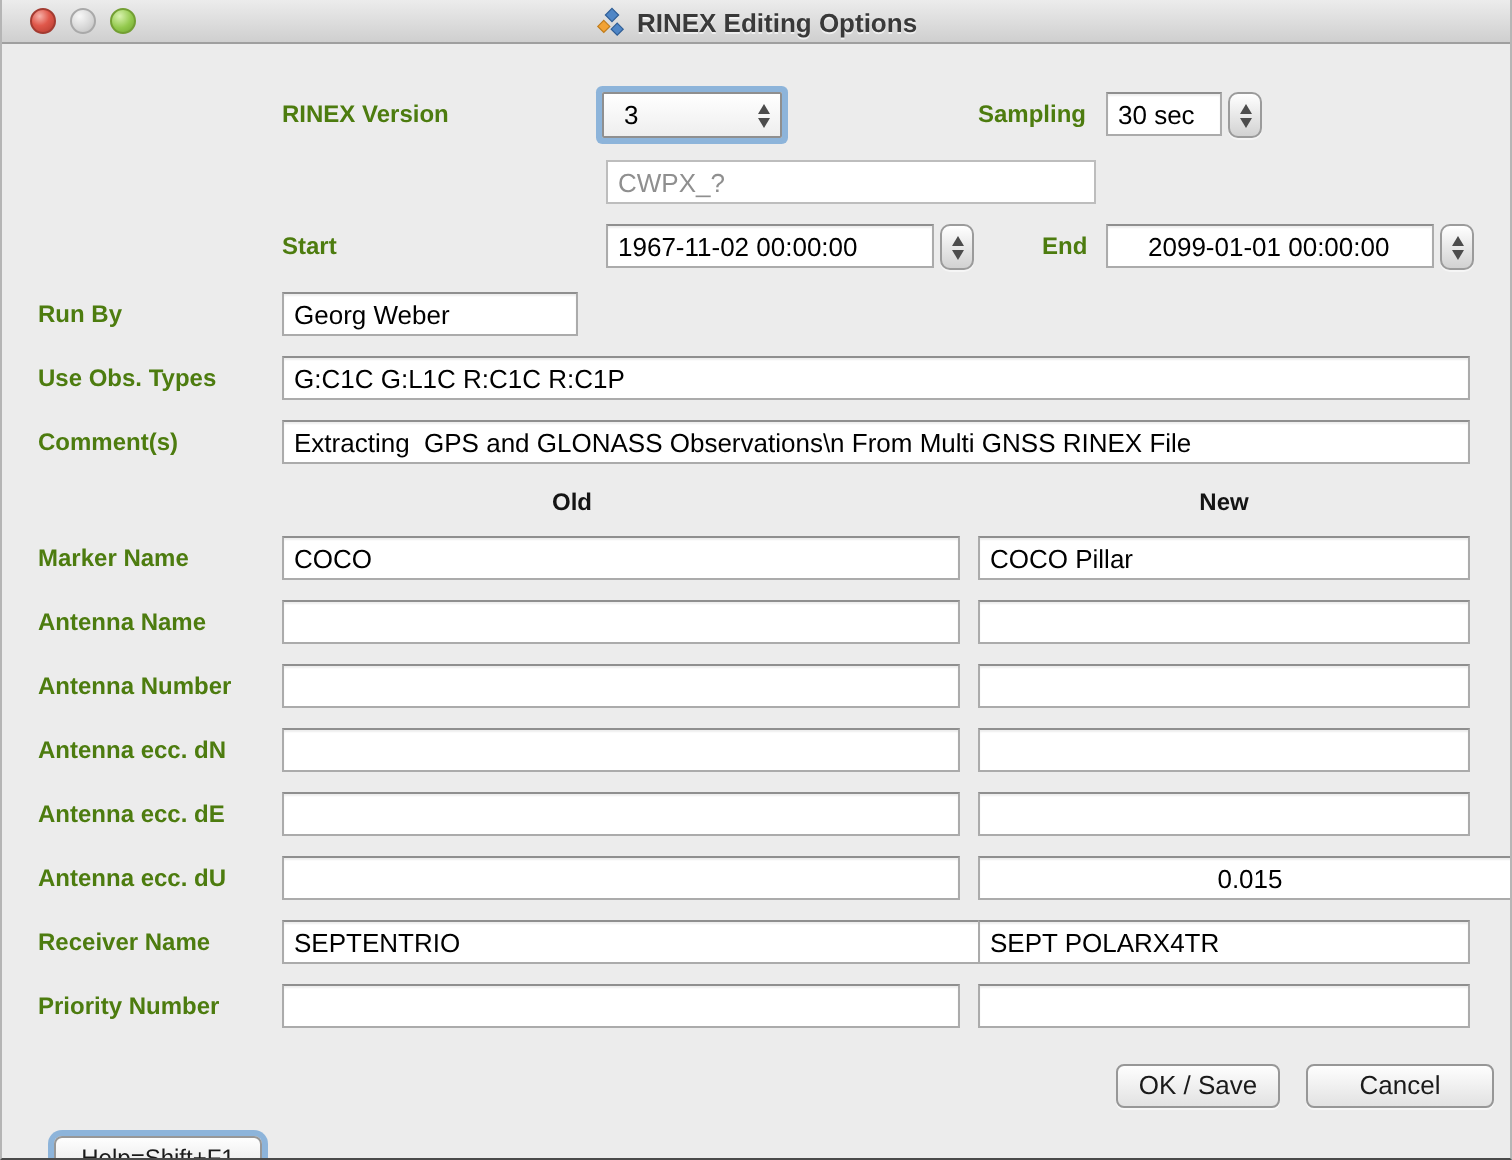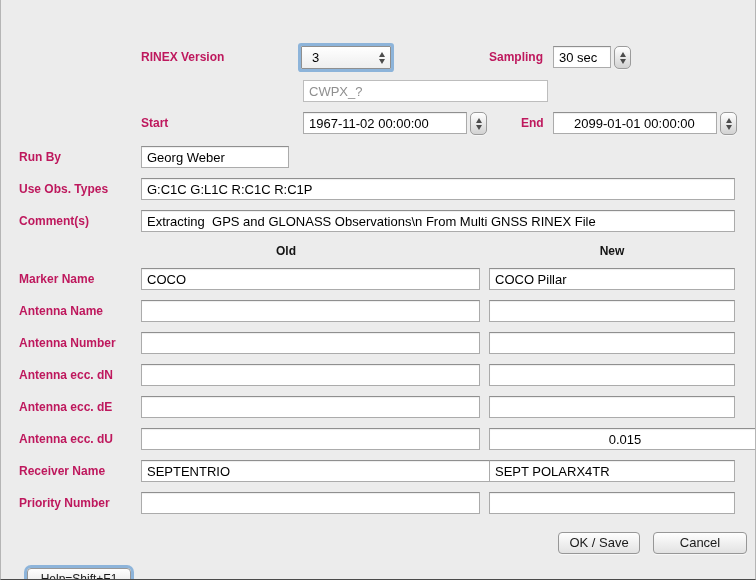--- a/index.html
+++ b/index.html
@@ -13,21 +13,21 @@
     position:absolute;top:0;left:0;width:100%;height:22px;
     background:linear-gradient(#ececec,#cfcfcf);
     border-bottom:1px solid #9f9f9f;box-sizing:border-box;
   }
   .tl{position:absolute;top:4px;width:13px;height:13px;border-radius:50%;box-sizing:border-box;}
   .tl-close{left:14px;background:radial-gradient(circle at 35% 28%,#f6b1a9 0%,#e0584b 45%,#b33a2e 100%);border:1px solid #a33b31;}
   .tl-min{left:34px;background:radial-gradient(circle at 35% 28%,#f7f7f7 0%,#d6d6d6 60%,#bdbdbd 100%);border:1px solid #a9a9a9;}
   .tl-zoom{left:54px;background:radial-gradient(circle at 35% 28%,#d8f2ae 0%,#93c94d 55%,#6fa52f 100%);border:1px solid #739f33;}
   .title-wrap{position:absolute;top:0;left:0;width:100%;height:22px;display:flex;align-items:center;justify-content:center;gap:5px;}
   .title-text{font-size:13px;font-weight:bold;color:#393939;text-shadow:0 1px 0 rgba(255,255,255,0.6);}
-  .lbl{position:absolute;font-size:12px;font-weight:bold;color:#be185d;line-height:15px;white-space:nowrap;}
+  .lbl{position:absolute;font-size:12px;font-weight:bold;color:#4d7c0f;line-height:15px;white-space:nowrap;}
   .fld{
     position:absolute;height:22px;box-sizing:border-box;background:#fff;
     border:1px solid #ababab;border-top-color:#8f8f8f;
     font-family:"Liberation Sans",sans-serif;font-size:13px;color:#000;
     padding:0 5px;margin:0;box-shadow:inset 0 1px 1px rgba(0,0,0,0.07);
   }
   .fld-disabled{background:#ffffff;color:#8f8f8f;border-color:#bdbdbd;box-shadow:none;}
   .combo{
     position:absolute;left:300px;top:46px;width:90px;height:23px;box-sizing:border-box;
     background:linear-gradient(#ffffff,#eeeeee);border:1px solid #8f8f8f;border-radius:1px;
@@ -55,20 +55,35 @@
   }
   .btn-help{left:26px;top:532px;width:104px;font-size:12px;box-shadow:0 0 0 3px rgba(125,170,215,0.85);margin-top:36px;}
   .btn-ok{left:557px;top:532px;width:82px;}
   .btn-cancel{left:652px;top:532px;width:94px;}
 </style>
 </head>
 <body>
 
 <div class="window">
 
+  <div class="titlebar">
+    <div class="tl tl-close"></div>
+    <div class="tl tl-min"></div>
+    <div class="tl tl-zoom"></div>
+    <div class="title-wrap">
+      <span style="display:inline-flex;">
+        <svg width="16" height="16" viewBox="0 0 16 16">
+          <path d="M9 1.2 L12.3 4.5 L9 7.8 L5.7 4.5 Z" fill="#4f86c6" stroke="#2f5e96" stroke-width="0.6"></path>
+          <path d="M4.9 7.2 L7.9 10.2 L4.9 13.2 L1.9 10.2 Z" fill="#f2a233" stroke="#c07c1b" stroke-width="0.6"></path>
+          <path d="M11.6 8.6 L14.6 11.6 L11.6 14.6 L8.6 11.6 Z" fill="#4f86c6" stroke="#2f5e96" stroke-width="0.6"></path>
+        </svg>
+      </span>
+      <span class="title-text">RINEX Editing Options</span>
+    </div>
+  </div>
 
   <div class="lbl" style="left:140px;top:50px;">RINEX Version</div>
   <div class="combo">
     <span>3</span>
     <span class="combo-arrows">
       <span class="tri-up"></span>
       <span class="tri-down"></span>
     </span>
   </div>
   <div class="lbl" style="left:488px;top:50px;">Sampling</div>

